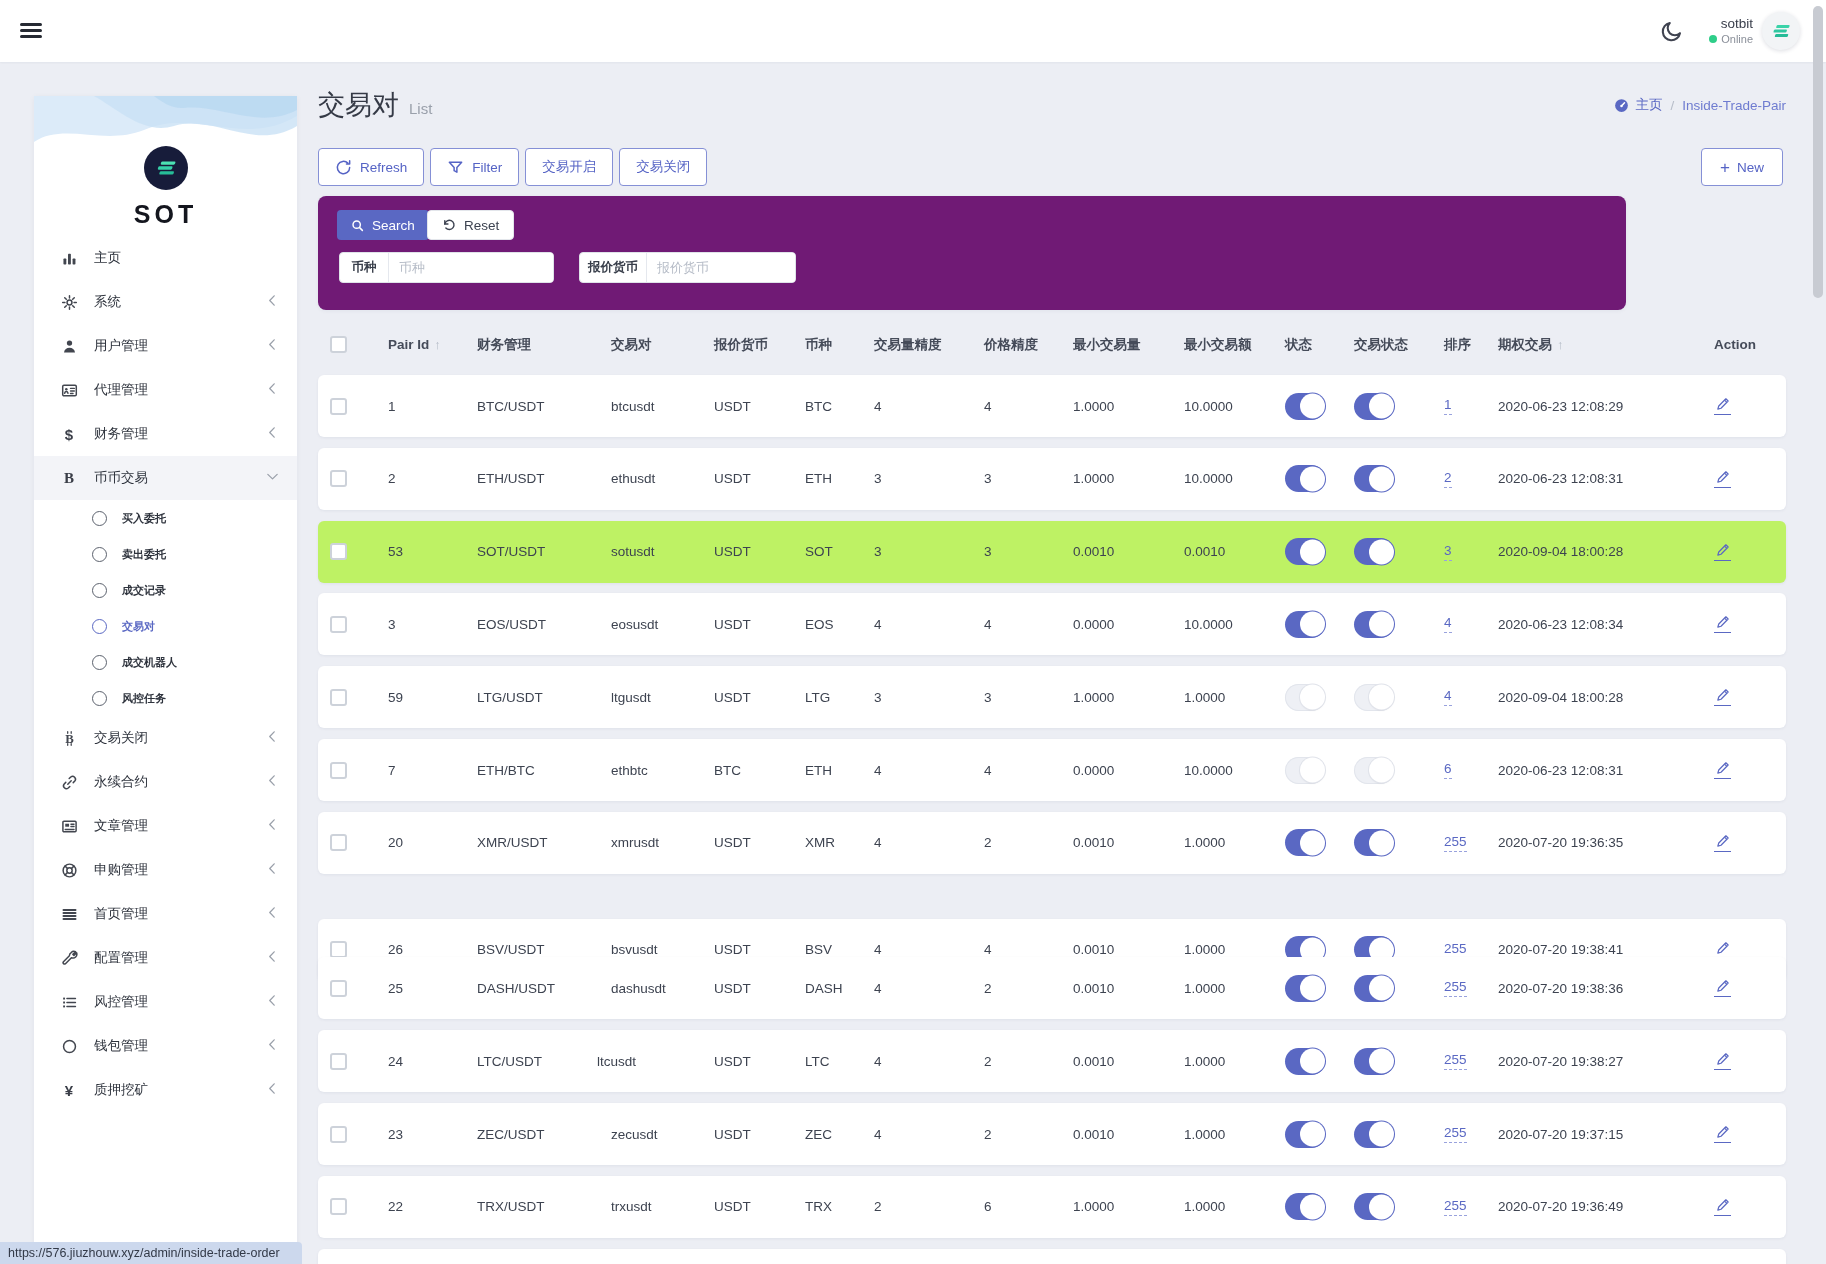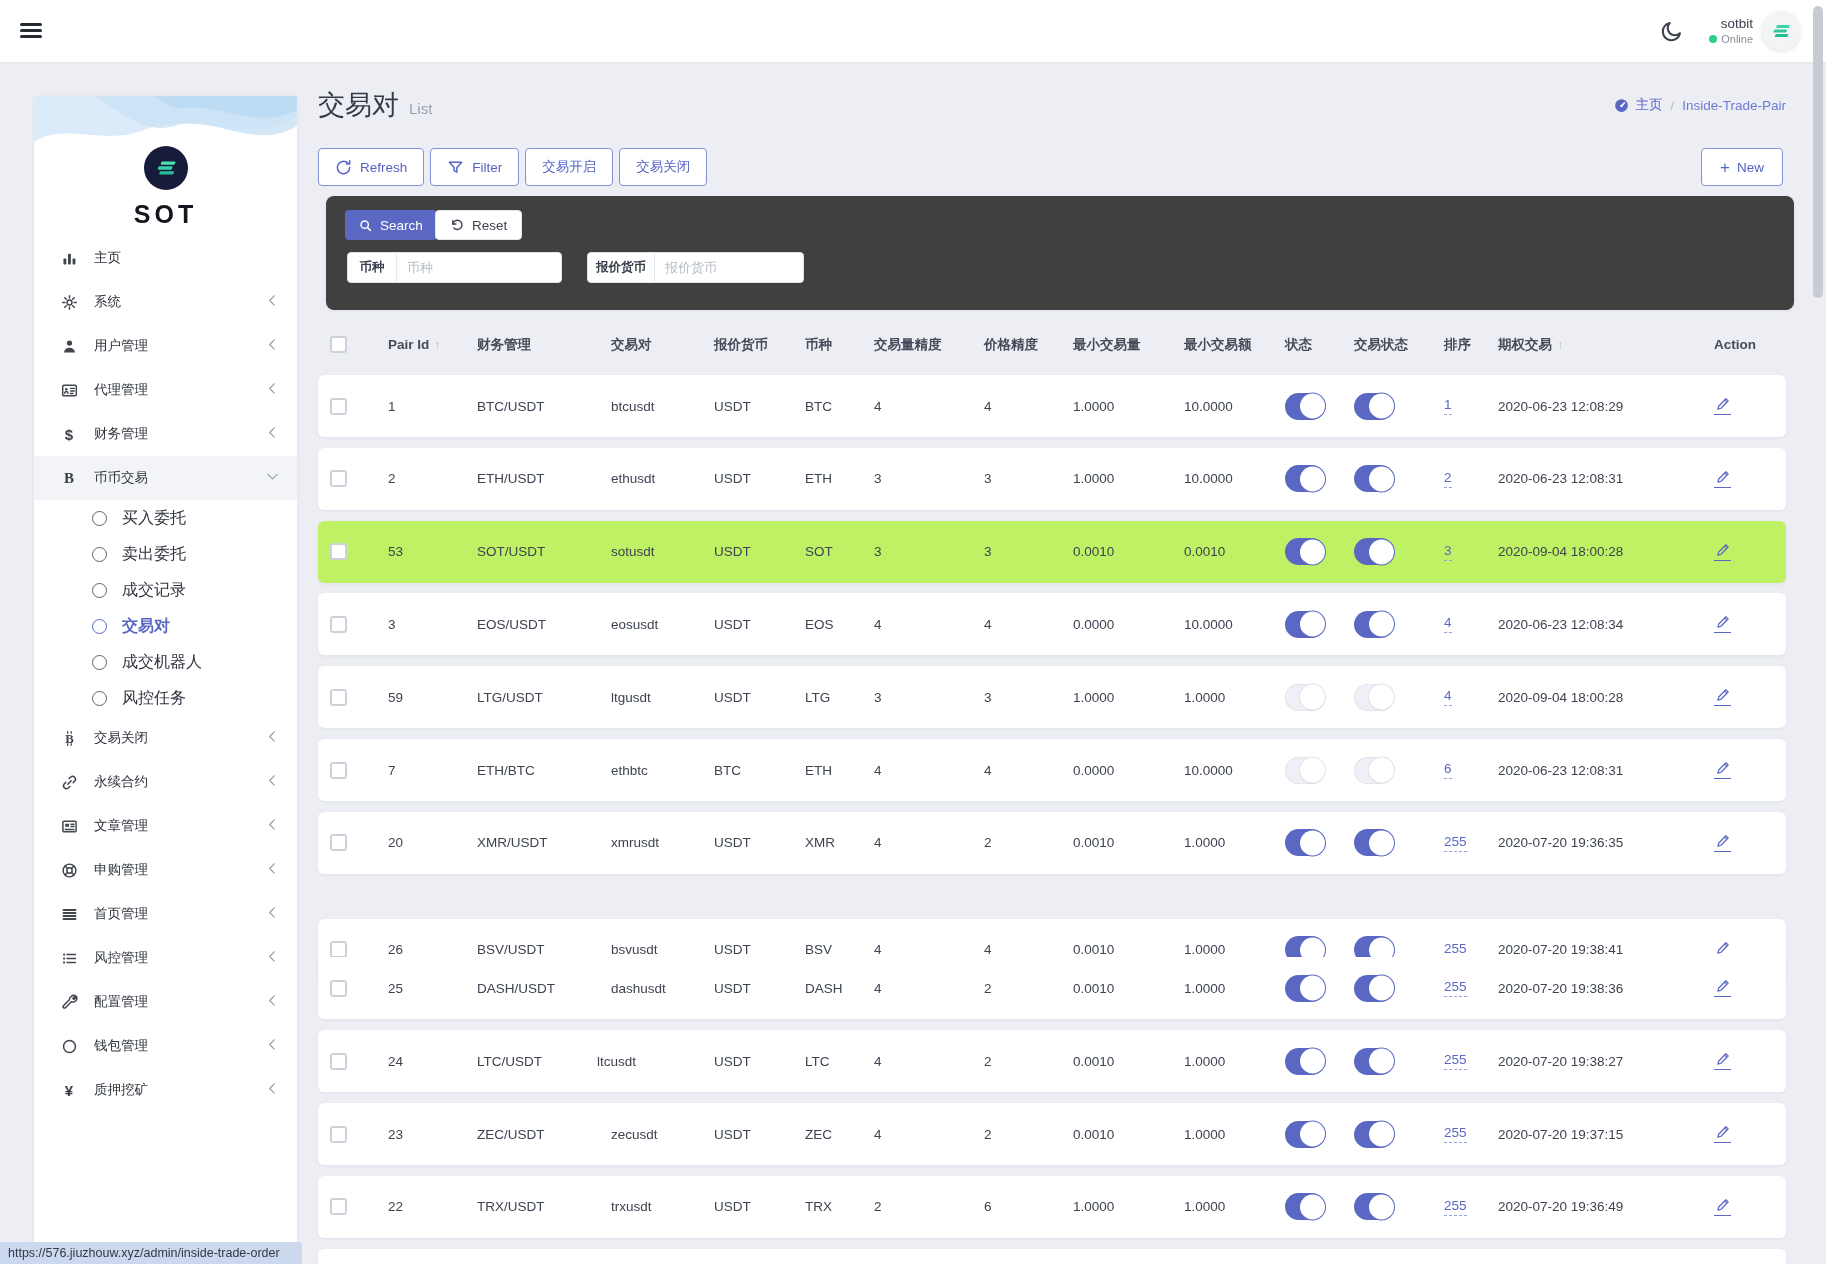--- a/index.html
+++ b/index.html
@@ -30,39 +30,39 @@
   .logo-text{position:absolute;left:0;right:0;top:104px;text-align:center;font-size:25px;font-weight:700;letter-spacing:4px;color:#14161e;}
   .menu{position:absolute;left:0;right:0;top:140px;}
   .mitem{position:relative;height:44px;display:flex;align-items:center;padding-left:24px;cursor:pointer;color:#2e333d;}
   .mitem .micon{width:22px;display:flex;justify-content:center;color:#42464f;margin-right:14px;}
   .mitem .mlabel{font-size:13.5px;}
   .mitem .chev{position:absolute;right:16px;color:#9aa0aa;}
   .mitem.active-parent{background:#f3f4f8;}
   .txt-icon{font-weight:700;font-size:15px;color:#3a3e48;font-family:"Liberation Serif","DejaVu Serif",serif;}
   .sitem{position:relative;height:36px;display:flex;align-items:center;padding-left:58px;cursor:pointer;color:#2e333d;}
   .sitem .ring{width:13px;height:13px;border:1.5px solid #5c626e;border-radius:50%;margin-right:15px;flex:none;}
-  .sitem .slabel{font-size:16px;}
+  .sitem .slabel{font-size:11px;font-weight:bold;}
   .sitem.active{color:#5a68c3;font-weight:700;}
   .sitem.active .ring{border-color:#5a68c3;}
   
   .content{position:absolute;left:318px;top:62px;width:1468px;height:1202px;}
   .page-head{position:absolute;left:0;right:0;top:20px;height:46px;display:flex;align-items:center;justify-content:space-between;}
   .ptitle{font-size:27px;color:#353a46;font-weight:500;}
   .psub{font-size:15px;color:#9aa0ab;margin-left:10px;}
   .breadcrumb{display:flex;align-items:center;gap:8px;font-size:13.5px;}
   .breadcrumb .home{color:#5a68c3;display:flex;align-items:center;gap:6px;cursor:pointer;}
   .breadcrumb .sep{color:#b6bcc8;}
   .breadcrumb .cur{color:#6e7bd0;}
   .toolbar{position:absolute;left:0;right:0;top:86px;height:38px;}
   .tb-left{position:absolute;left:0;top:0;display:flex;gap:6px;}
   .btn-outline{height:38px;display:inline-flex;align-items:center;gap:8px;padding:0 16px;background:#fff;border:1px solid #8590d6;border-radius:4px;color:#5563c5;font-size:13.5px;cursor:pointer;box-sizing:border-box;}
   .btn-new{position:absolute;right:3px;top:0;height:38px;display:inline-flex;align-items:center;gap:7px;padding:0 18px;background:#fff;border:1px solid #8590d6;border-radius:4px;color:#5563c5;font-size:13.5px;cursor:pointer;box-sizing:border-box;}
   .plus-glyph{font-size:17px;line-height:1;font-weight:400;}
   
-  .filter-card{position:absolute;left:8px;top:134px;width:1468px;height:114px;background:#404040;border-radius:8px;box-shadow:0 1px 4px rgba(25,35,70,.05);}
+  .filter-card{position:absolute;left:0;top:134px;width:1308px;height:114px;background:#701a75;border-radius:8px;box-shadow:0 1px 4px rgba(25,35,70,.05);}
   .btn-search{position:absolute;left:19px;top:14px;height:30px;display:inline-flex;align-items:center;gap:8px;padding:0 14px;background:#5a68c3;border:none;border-radius:4px;color:#fff;font-size:13.5px;cursor:pointer;}
   .btn-reset{position:absolute;left:109px;top:14px;height:30px;display:inline-flex;align-items:center;gap:8px;padding:0 14px;background:#fff;border:1px solid #e3e6eb;border-radius:4px;color:#3c4250;font-size:13.5px;cursor:pointer;box-sizing:border-box;}
   .igroup{position:absolute;top:56px;height:31px;display:flex;border:1px solid #dfe3e9;border-radius:4px;background:#fff;box-sizing:border-box;overflow:hidden;}
   .igroup .ilabel{display:flex;align-items:center;justify-content:center;font-size:12.5px;font-weight:700;color:#383e4a;border-right:1px solid #e5e8ee;flex:none;}
   .igroup input{border:none;outline:none;flex:1;padding:0 10px;font-size:13px;color:#3c4250;font-family:inherit;min-width:0;}
   .igroup input::placeholder{color:#b6bcc7;}
   
   .thead{position:absolute;left:0;top:268px;width:1468px;height:30px;}
   .thead .hcell{position:absolute;top:0;height:30px;line-height:30px;font-size:13.5px;font-weight:700;color:#454b59;white-space:nowrap;}
   .thead .sort-arrow{color:#b4bac6;font-weight:400;margin-left:5px;font-size:13px;}
@@ -324,45 +324,45 @@
     <span class="chev"><span class="micon-wrap" style="display:inline-flex;">
             <svg width="17" height="17" viewBox="0 0 16 16" fill="none" stroke="currentColor" stroke-width="1.4" stroke-linecap="round" stroke-linejoin="round">
               <path d="M9.6 3.6L5.4 8l4.2 4.4" stroke-width="1.2"></path>
             </svg>
           </span></span>
       </div>
       <div class="mitem">
         <span class="micon">
           <span class="micon-wrap" style="display:inline-flex;">
             <svg width="17" height="17" viewBox="0 0 16 16" fill="none" stroke="currentColor" stroke-width="1.4" stroke-linecap="round" stroke-linejoin="round">
+              <path d="M9.6 2.4a3.7 3.7 0 0 1 4.1-.8l-2.5 2.5 1 1 2.5-2.5a3.7 3.7 0 0 1-4.9 4.7l-5.6 5.6a1.35 1.35 0 0 1-1.9-1.9l5.6-5.6a3.7 3.7 0 0 1 1.7-3z"></path>
+            </svg>
+          </span>
+        </span>
+    <span class="mlabel">配置管理</span>
+    <span class="chev"><span class="micon-wrap" style="display:inline-flex;">
+            <svg width="17" height="17" viewBox="0 0 16 16" fill="none" stroke="currentColor" stroke-width="1.4" stroke-linecap="round" stroke-linejoin="round">
+              <path d="M9.6 3.6L5.4 8l4.2 4.4" stroke-width="1.2"></path>
+            </svg>
+          </span></span>
+      </div>
+      <div class="mitem">
+        <span class="micon">
+          <span class="micon-wrap" style="display:inline-flex;">
+            <svg width="17" height="17" viewBox="0 0 16 16" fill="none" stroke="currentColor" stroke-width="1.4" stroke-linecap="round" stroke-linejoin="round">
               <path d="M5.6 4.3h8M5.6 8h8M5.6 11.7h8"></path>
               <g fill="currentColor" stroke="none">
                 <rect x="2" y="3.4" width="1.8" height="1.8"></rect>
                 <rect x="2" y="7.1" width="1.8" height="1.8"></rect>
                 <rect x="2" y="10.8" width="1.8" height="1.8"></rect>
               </g>
             </svg>
           </span>
         </span>
     <span class="mlabel">风控管理</span>
-    <span class="chev"><span class="micon-wrap" style="display:inline-flex;">
-            <svg width="17" height="17" viewBox="0 0 16 16" fill="none" stroke="currentColor" stroke-width="1.4" stroke-linecap="round" stroke-linejoin="round">
-              <path d="M9.6 3.6L5.4 8l4.2 4.4" stroke-width="1.2"></path>
-            </svg>
-          </span></span>
-      </div>
-      <div class="mitem">
-        <span class="micon">
-          <span class="micon-wrap" style="display:inline-flex;">
-            <svg width="17" height="17" viewBox="0 0 16 16" fill="none" stroke="currentColor" stroke-width="1.4" stroke-linecap="round" stroke-linejoin="round">
-              <path d="M9.6 2.4a3.7 3.7 0 0 1 4.1-.8l-2.5 2.5 1 1 2.5-2.5a3.7 3.7 0 0 1-4.9 4.7l-5.6 5.6a1.35 1.35 0 0 1-1.9-1.9l5.6-5.6a3.7 3.7 0 0 1 1.7-3z"></path>
-            </svg>
-          </span>
-        </span>
-    <span class="mlabel">配置管理</span>
     <span class="chev"><span class="micon-wrap" style="display:inline-flex;">
             <svg width="17" height="17" viewBox="0 0 16 16" fill="none" stroke="currentColor" stroke-width="1.4" stroke-linecap="round" stroke-linejoin="round">
               <path d="M9.6 3.6L5.4 8l4.2 4.4" stroke-width="1.2"></path>
             </svg>
           </span></span>
       </div>
       <div class="mitem">
         <span class="micon">
           <span class="micon-wrap" style="display:inline-flex;">
             <svg width="17" height="17" viewBox="0 0 16 16" fill="none" stroke="currentColor" stroke-width="1.4" stroke-linecap="round" stroke-linejoin="round">

